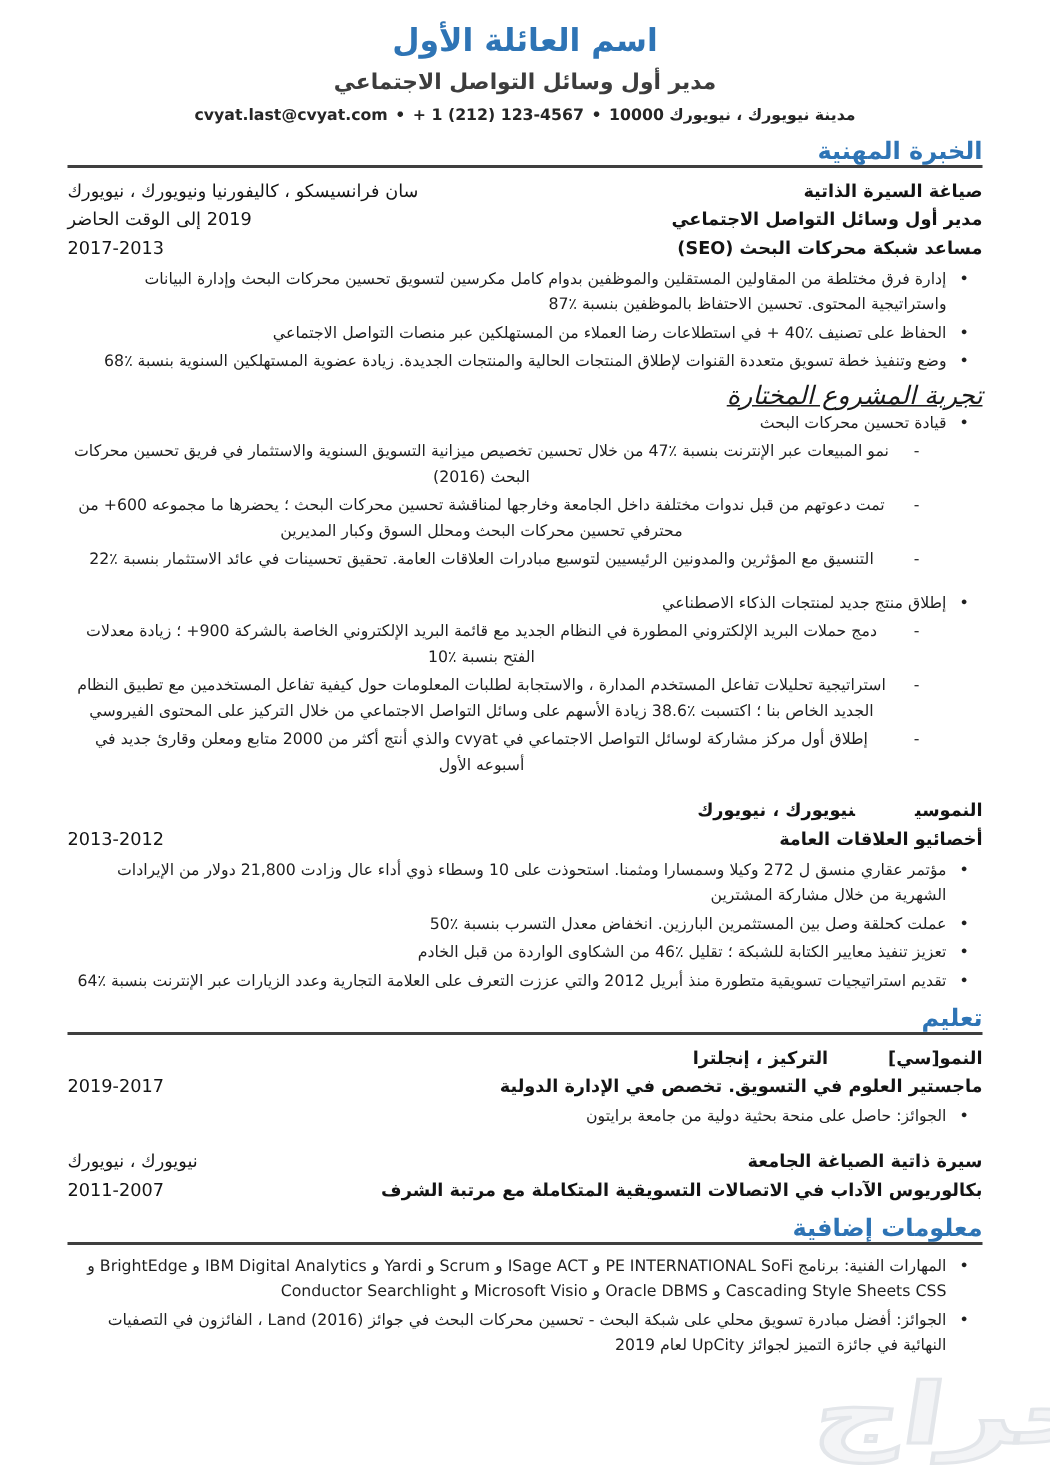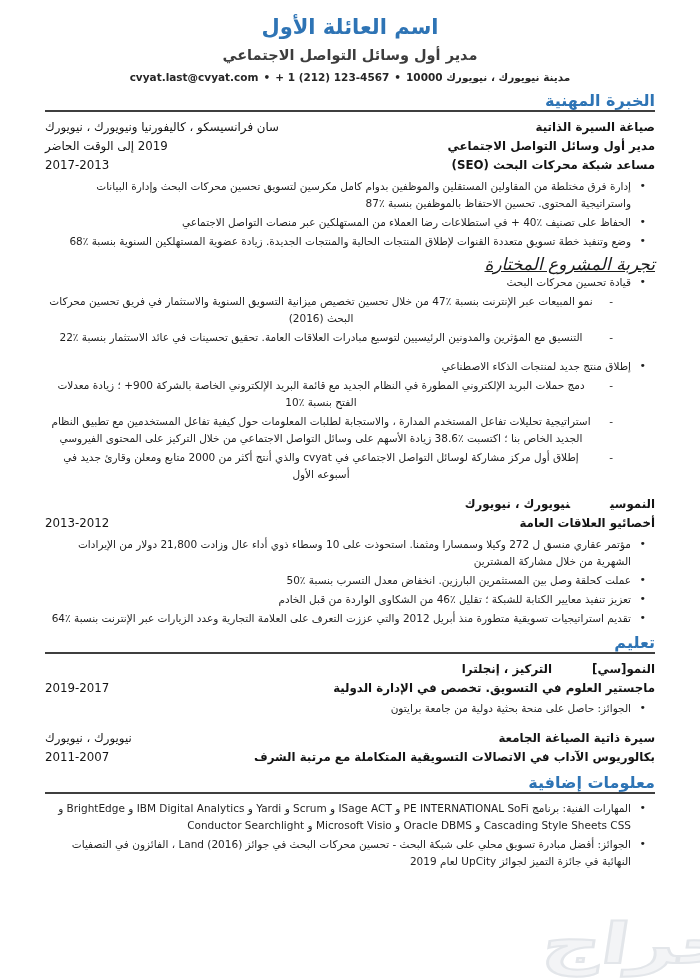--- a/index.html
+++ b/index.html
@@ -57,20 +57,21 @@
     </div>
 
     <div class="b mt3">إدارة فرق مختلطة من المقاولين المستقلين والموظفين بدوام كامل مكرسين لتسويق تحسين محركات البحث وإدارة البيانات واستراتيجية المحتوى. تحسين الاحتفاظ بالموظفين بنسبة ٪87</div>
     <div class="b">الحفاظ على تصنيف ٪40 + في استطلاعات رضا العملاء من المستهلكين عبر منصات التواصل الاجتماعي</div>
     <div class="b">وضع وتنفيذ خطة تسويق متعددة القنوات لإطلاق المنتجات الحالية والمنتجات الجديدة. زيادة عضوية المستهلكين السنوية بنسبة ٪68</div>
 
     <div class="projhead">تجربة المشروع المختارة</div>
 
     <div class="b">قيادة تحسين محركات البحث</div>
     <div class="sb">نمو المبيعات عبر الإنترنت بنسبة ٪47 من خلال تحسين تخصيص ميزانية التسويق السنوية والاستثمار في فريق تحسين محركات البحث (2016)</div>
+    <div class="sb">تمت دعوتهم من قبل ندوات مختلفة داخل الجامعة وخارجها لمناقشة تحسين محركات البحث ؛ يحضرها ما مجموعه 600+ من محترفي تحسين محركات البحث ومحلل السوق وكبار المديرين</div>
     <div class="sb">التنسيق مع المؤثرين والمدونين الرئيسيين لتوسيع مبادرات العلاقات العامة. تحقيق تحسينات في عائد الاستثمار بنسبة ٪22</div>
 
     <div class="b mt12">إطلاق منتج جديد لمنتجات الذكاء الاصطناعي</div>
     <div class="sb">دمج حملات البريد الإلكتروني المطورة في النظام الجديد مع قائمة البريد الإلكتروني الخاصة بالشركة 900+ ؛ زيادة معدلات الفتح بنسبة ٪10</div>
     <div class="sb">استراتيجية تحليلات تفاعل المستخدم المدارة ، والاستجابة لطلبات المعلومات حول كيفية تفاعل المستخدمين مع تطبيق النظام الجديد الخاص بنا ؛ اكتسبت ٪38.6 زيادة الأسهم على وسائل التواصل الاجتماعي من خلال التركيز على المحتوى الفيروسي</div>
     <div class="sb">إطلاق أول مركز مشاركة لوسائل التواصل الاجتماعي في cvyat والذي أنتج أكثر من 2000 متابع ومعلن وقارئ جديد في أسبوعه الأول</div>
 
     <div class="hrow mt12">
       <div><span>النموسي</span><span class="gap2">نيويورك ، نيويورك</span></div>
       <div class="hleft"></div>

